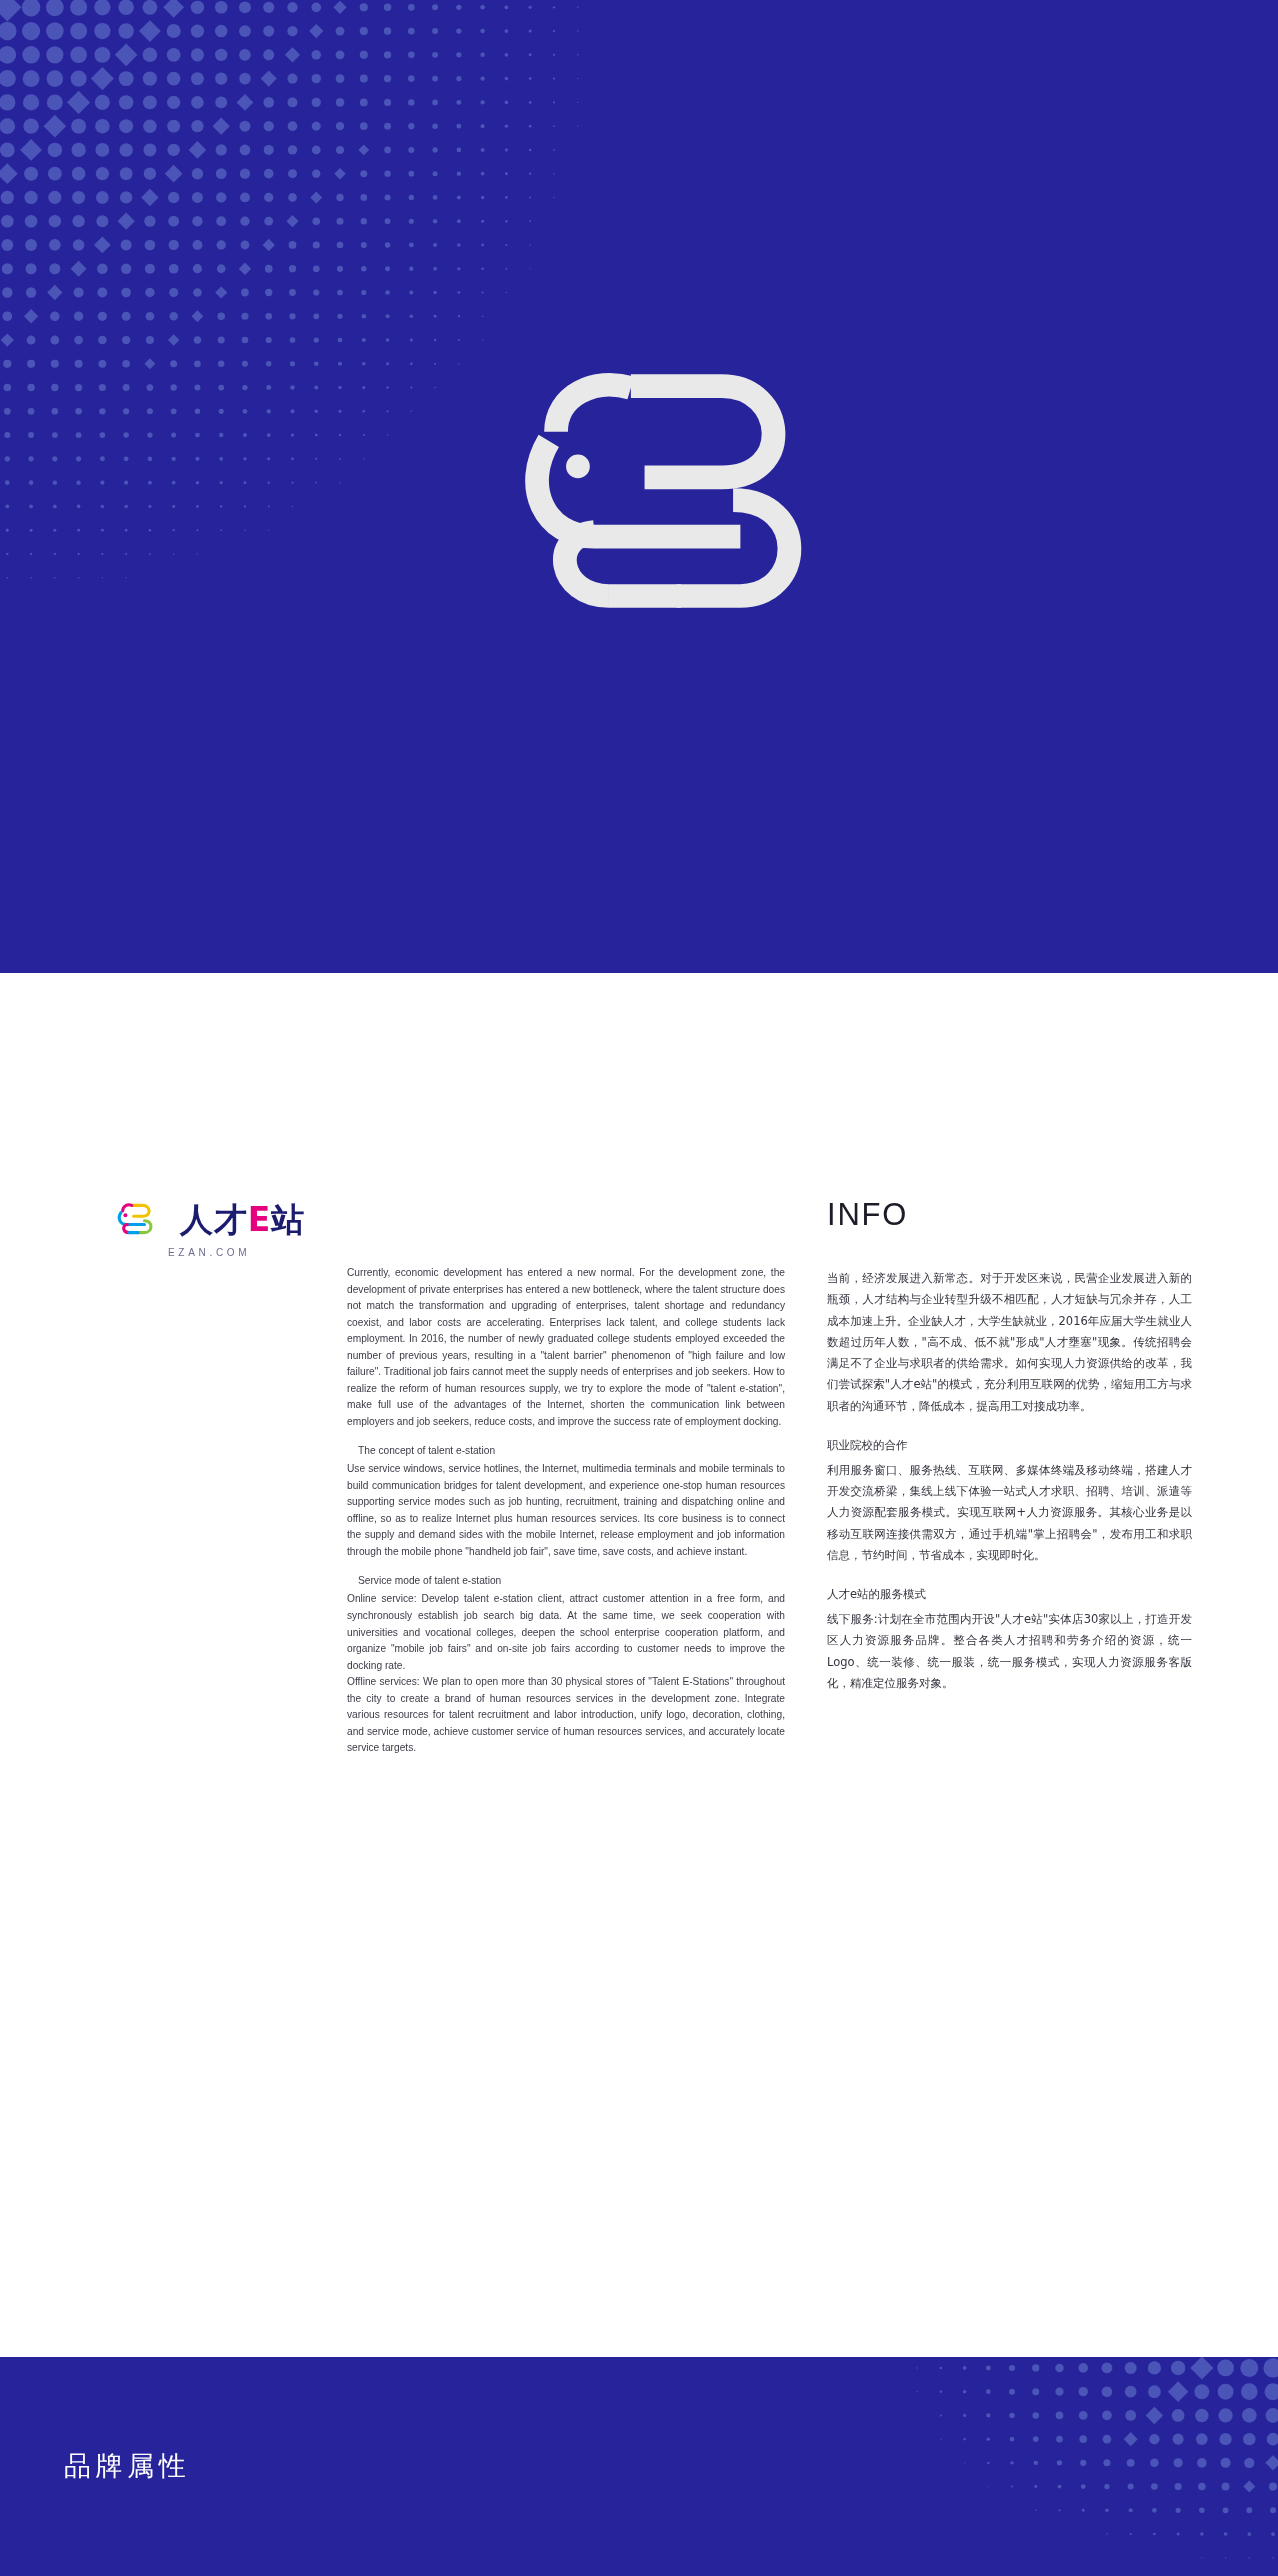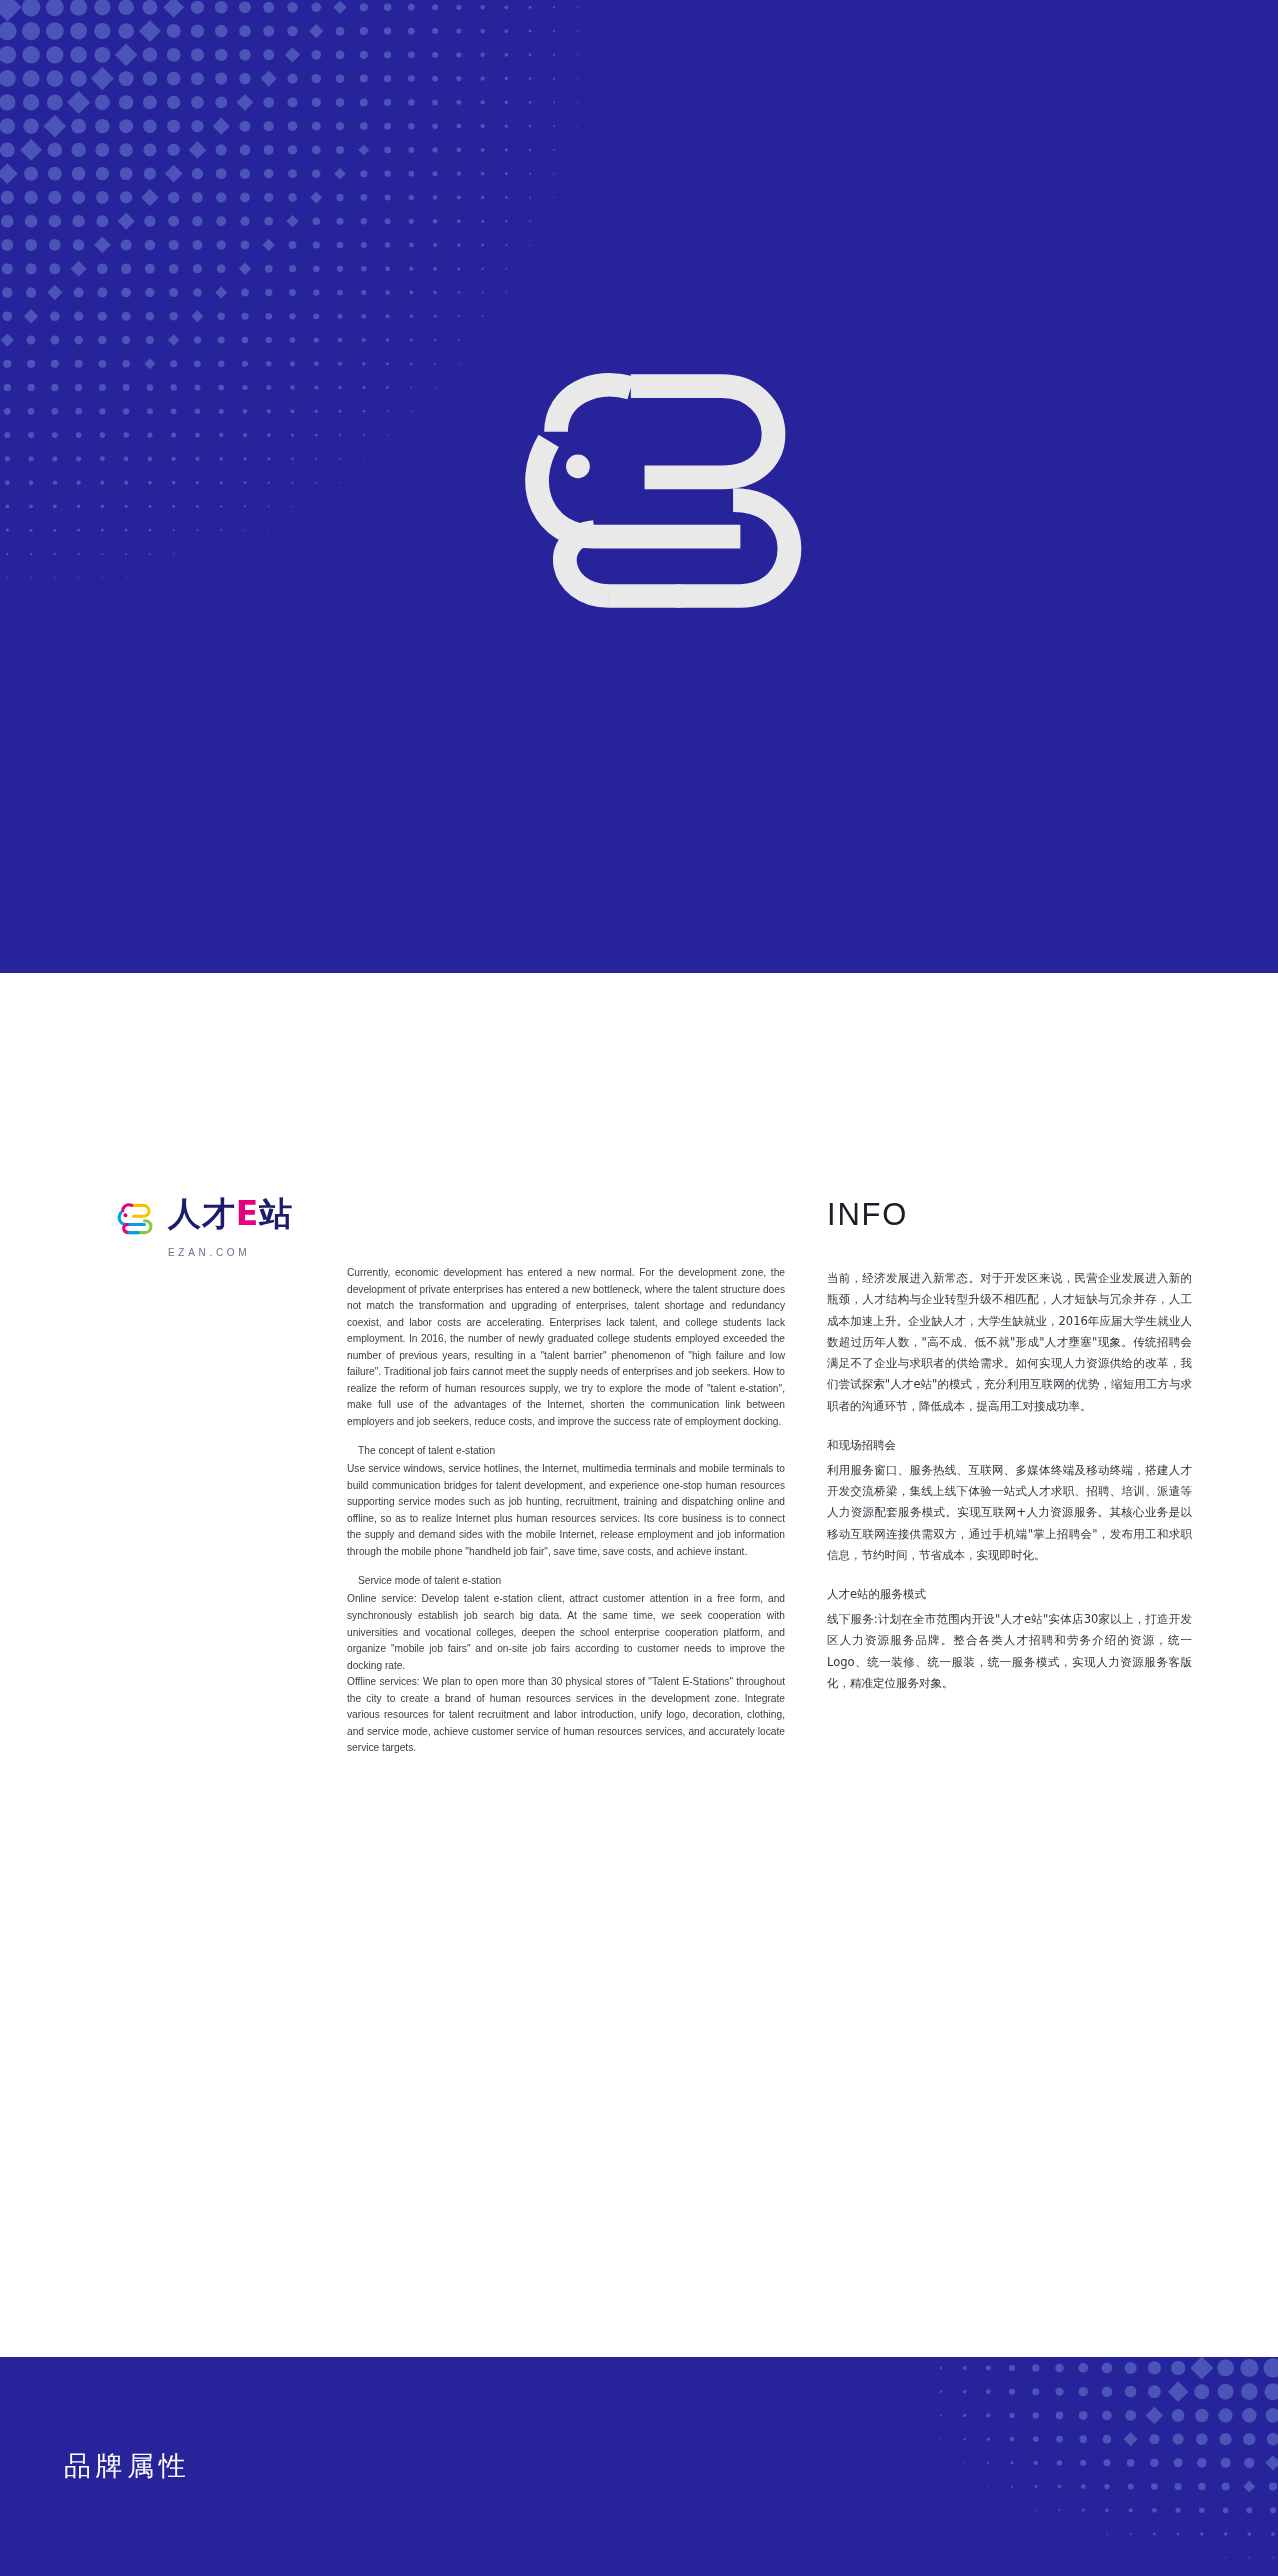--- a/index.html
+++ b/index.html
@@ -60,22 +60,22 @@
   }
 
   .brandmark {
     position: absolute;
     left: 110px;
     top: 224px;
     width: 219px;
   }
   .brandmark-row {
     display: flex;
-    align-items: flex-start;
-    gap: 9px;
+    align-items: center;
+    gap: 21px;
   }
   .brandmark-glyph { width: 49px; height: 44px; }
   .brandmark-cn {
     font-family: "DejaVu Sans", sans-serif;
     font-size: 33px;
     font-weight: 700;
     letter-spacing: 0.9px;
     color: #1b1b6f;
     line-height: 1;
   }
@@ -723,21 +723,21 @@
       <p>Use service windows, service hotlines, the Internet, multimedia terminals and mobile terminals to build communication bridges for talent development, and experience one-stop human resources supporting service modes such as job hunting, recruitment, training and dispatching online and offline, so as to realize Internet plus human resources services. Its core business is to connect the supply and demand sides with the mobile Internet, release employment and job information through the mobile phone "handheld job fair", save time, save costs, and achieve instant.</p>
       <p class="heading">Service mode of talent e-station</p>
       <p class="tight">Online service: Develop talent e-station client, attract customer attention in a free form, and synchronously establish job search big data. At the same time, we seek cooperation with universities and vocational colleges, deepen the school enterprise cooperation platform, and organize "mobile job fairs" and on-site job fairs according to customer needs to improve the docking rate.</p>
       <p>Offline services: We plan to open more than 30 physical stores of "Talent E-Stations" throughout the city to create a brand of human resources services in the development zone. Integrate various resources for talent recruitment and labor introduction, unify logo, decoration, clothing, and service mode, achieve customer service of human resources services, and accurately locate service targets.</p>
     </div>
 
     <div class="col-cn">
       <h1 class="info-title">INFO</h1>
       <div class="cn-block">
         <p>当前，经济发展进入新常态。对于开发区来说，民营企业发展进入新的瓶颈，人才结构与企业转型升级不相匹配，人才短缺与冗余并存，人工成本加速上升。企业缺人才，大学生缺就业，2016年应届大学生就业人数超过历年人数，"高不成、低不就"形成"人才壅塞"现象。传统招聘会满足不了企业与求职者的供给需求。如何实现人力资源供给的改革，我们尝试探索"人才e站"的模式，充分利用互联网的优势，缩短用工方与求职者的沟通环节，降低成本，提高用工对接成功率。</p>
-        <p class="sub-head">和现场招聘会</p>
+        <p class="sub-head">职业院校的合作</p>
         <p>利用服务窗口、服务热线、互联网、多媒体终端及移动终端，搭建人才开发交流桥梁，集线上线下体验一站式人才求职、招聘、培训、派遣等人力资源配套服务模式。实现互联网+人力资源服务。其核心业务是以移动互联网连接供需双方，通过手机端"掌上招聘会"，发布用工和求职信息，节约时间，节省成本，实现即时化。</p>
         <p class="sub-head">人才e站的服务模式</p>
         <p>线下服务:计划在全市范围内开设"人才e站"实体店30家以上，打造开发区人力资源服务品牌。整合各类人才招聘和劳务介绍的资源，统一Logo、统一装修、统一服装，统一服务模式，实现人力资源服务客版化，精准定位服务对象。</p>
       </div>
     </div>
   </section>
 
   <section class="footer">
     <div class="footer-dots">
       <svg width="585" height="219" viewBox="0 0 640 240" xmlns="http://www.w3.org/2000/svg">

